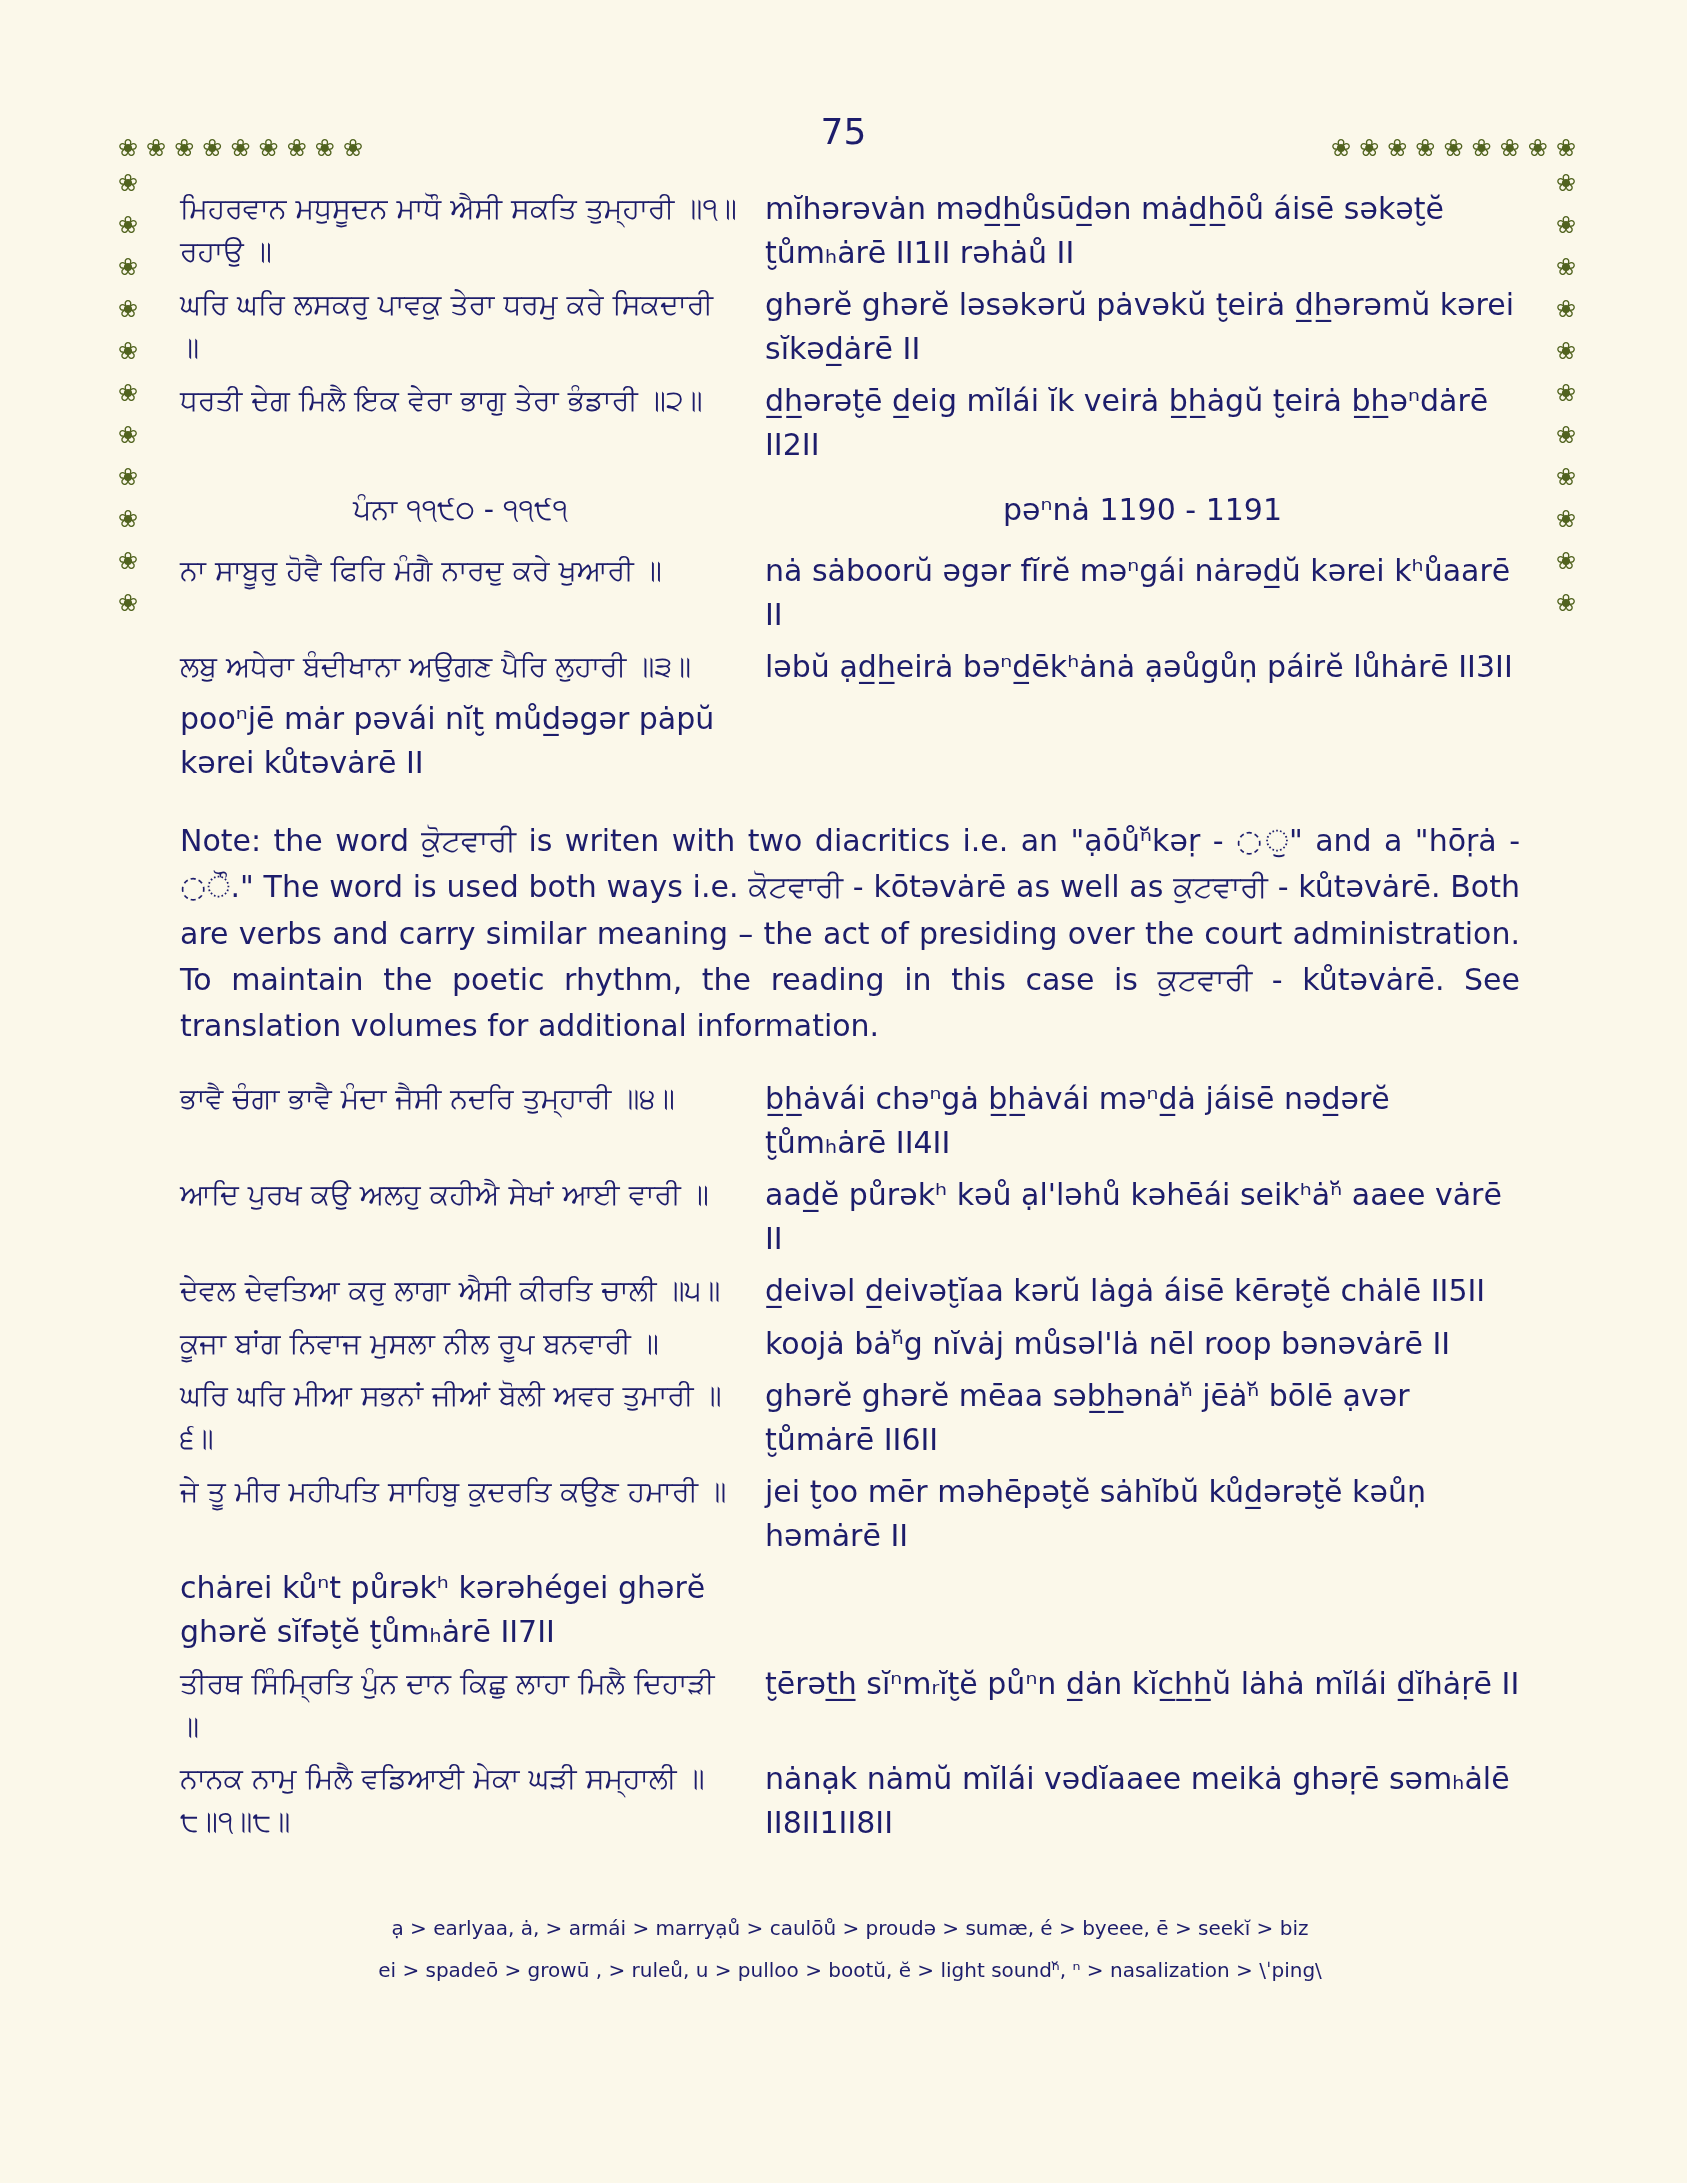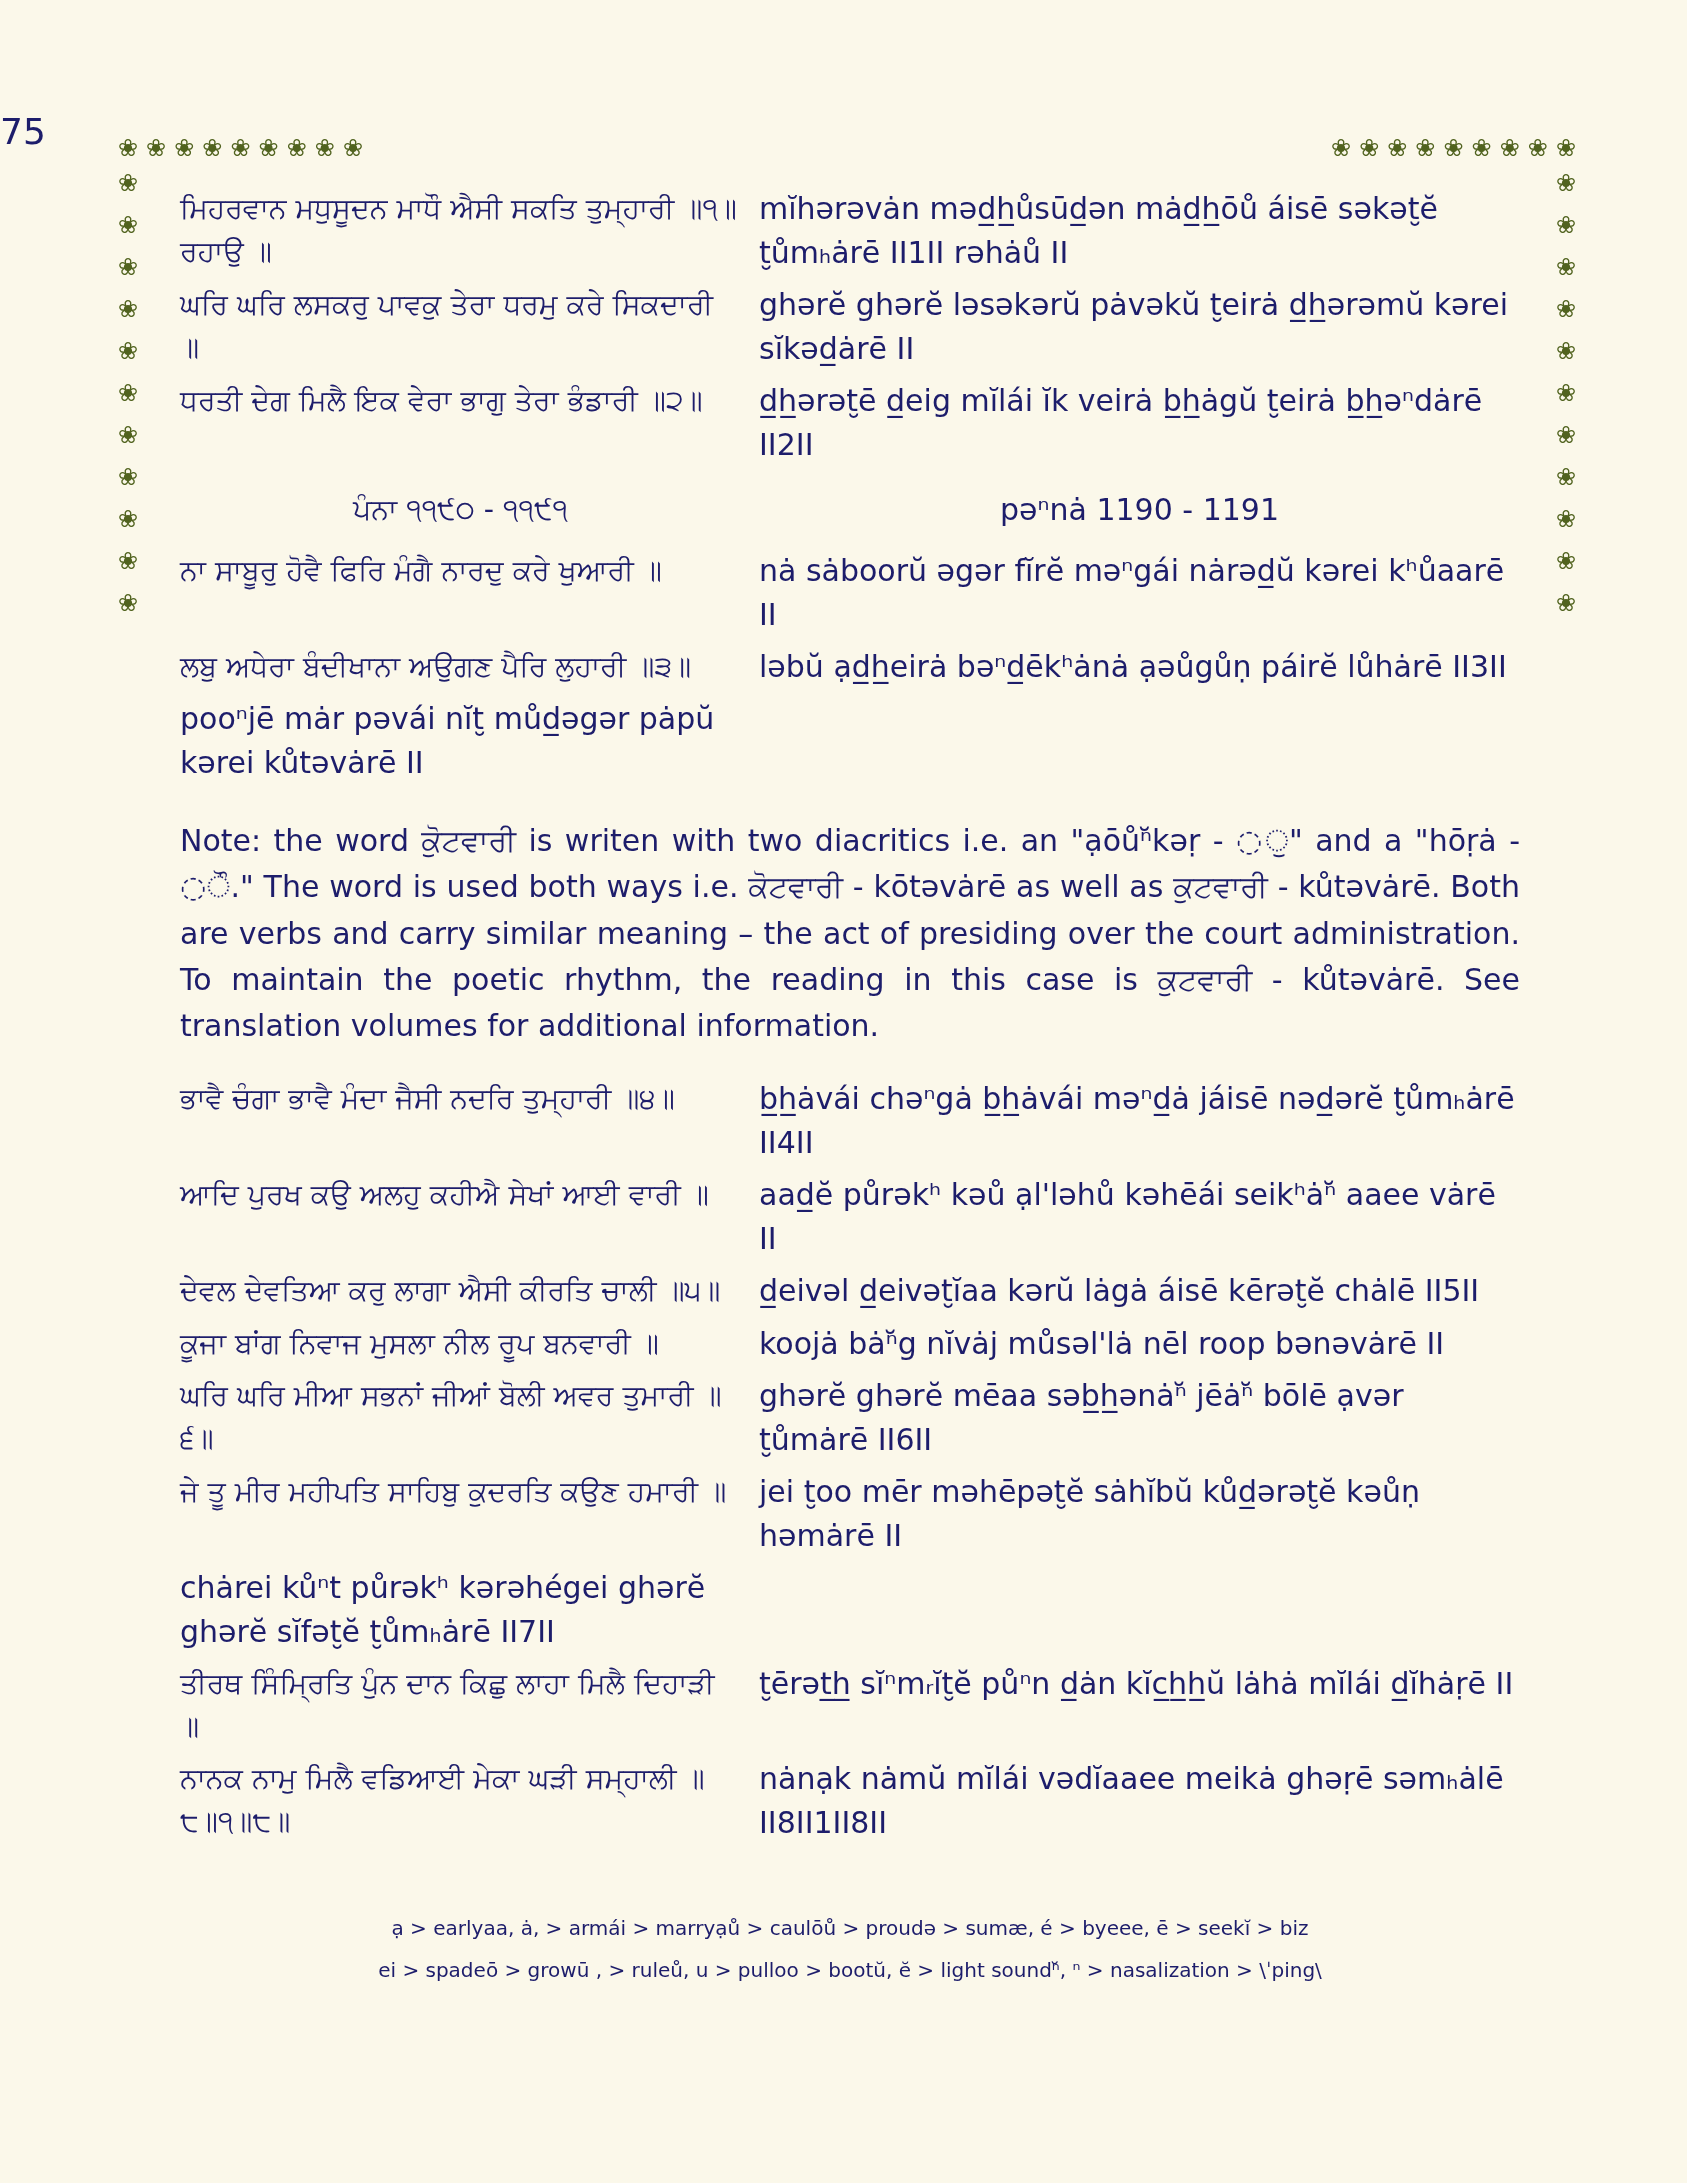--- a/index.html
+++ b/index.html
@@ -14,21 +14,21 @@
     background: #FBF8EA;
     font-family: "DejaVu Sans", sans-serif;
     color: #1D1D6B;
     overflow: hidden;
   }
   .page-number {
     position: absolute;
     top: 111px;
     left: 0;
     width: 100%;
-    text-align: left;
+    text-align: center;
     font-size: 36px;
     color: #1D1D6B;
   }
   .flower {
     display: inline-block;
     color: #51631F;
     font-size: 24px;
     line-height: 1;
   }
   .deco-row {
@@ -52,21 +52,21 @@
   .content {
     position: absolute;
     top: 0; left: 0;
     width: 1687px;
     box-sizing: border-box;
     padding: 187px 167px 0 180px;
   }
   .verse-row {
     display: grid;
     grid-template-columns: 561px 1fr;
-    column-gap: 18px;
+    column-gap: 24px;
     margin-bottom: 8px;
   }
   .gurmukhi {
     font-size: 28.4px;
     line-height: 1.52;
     color: #1D1D6B;
   }
   .translit {
     font-size: 30px;
     line-height: 1.47;

